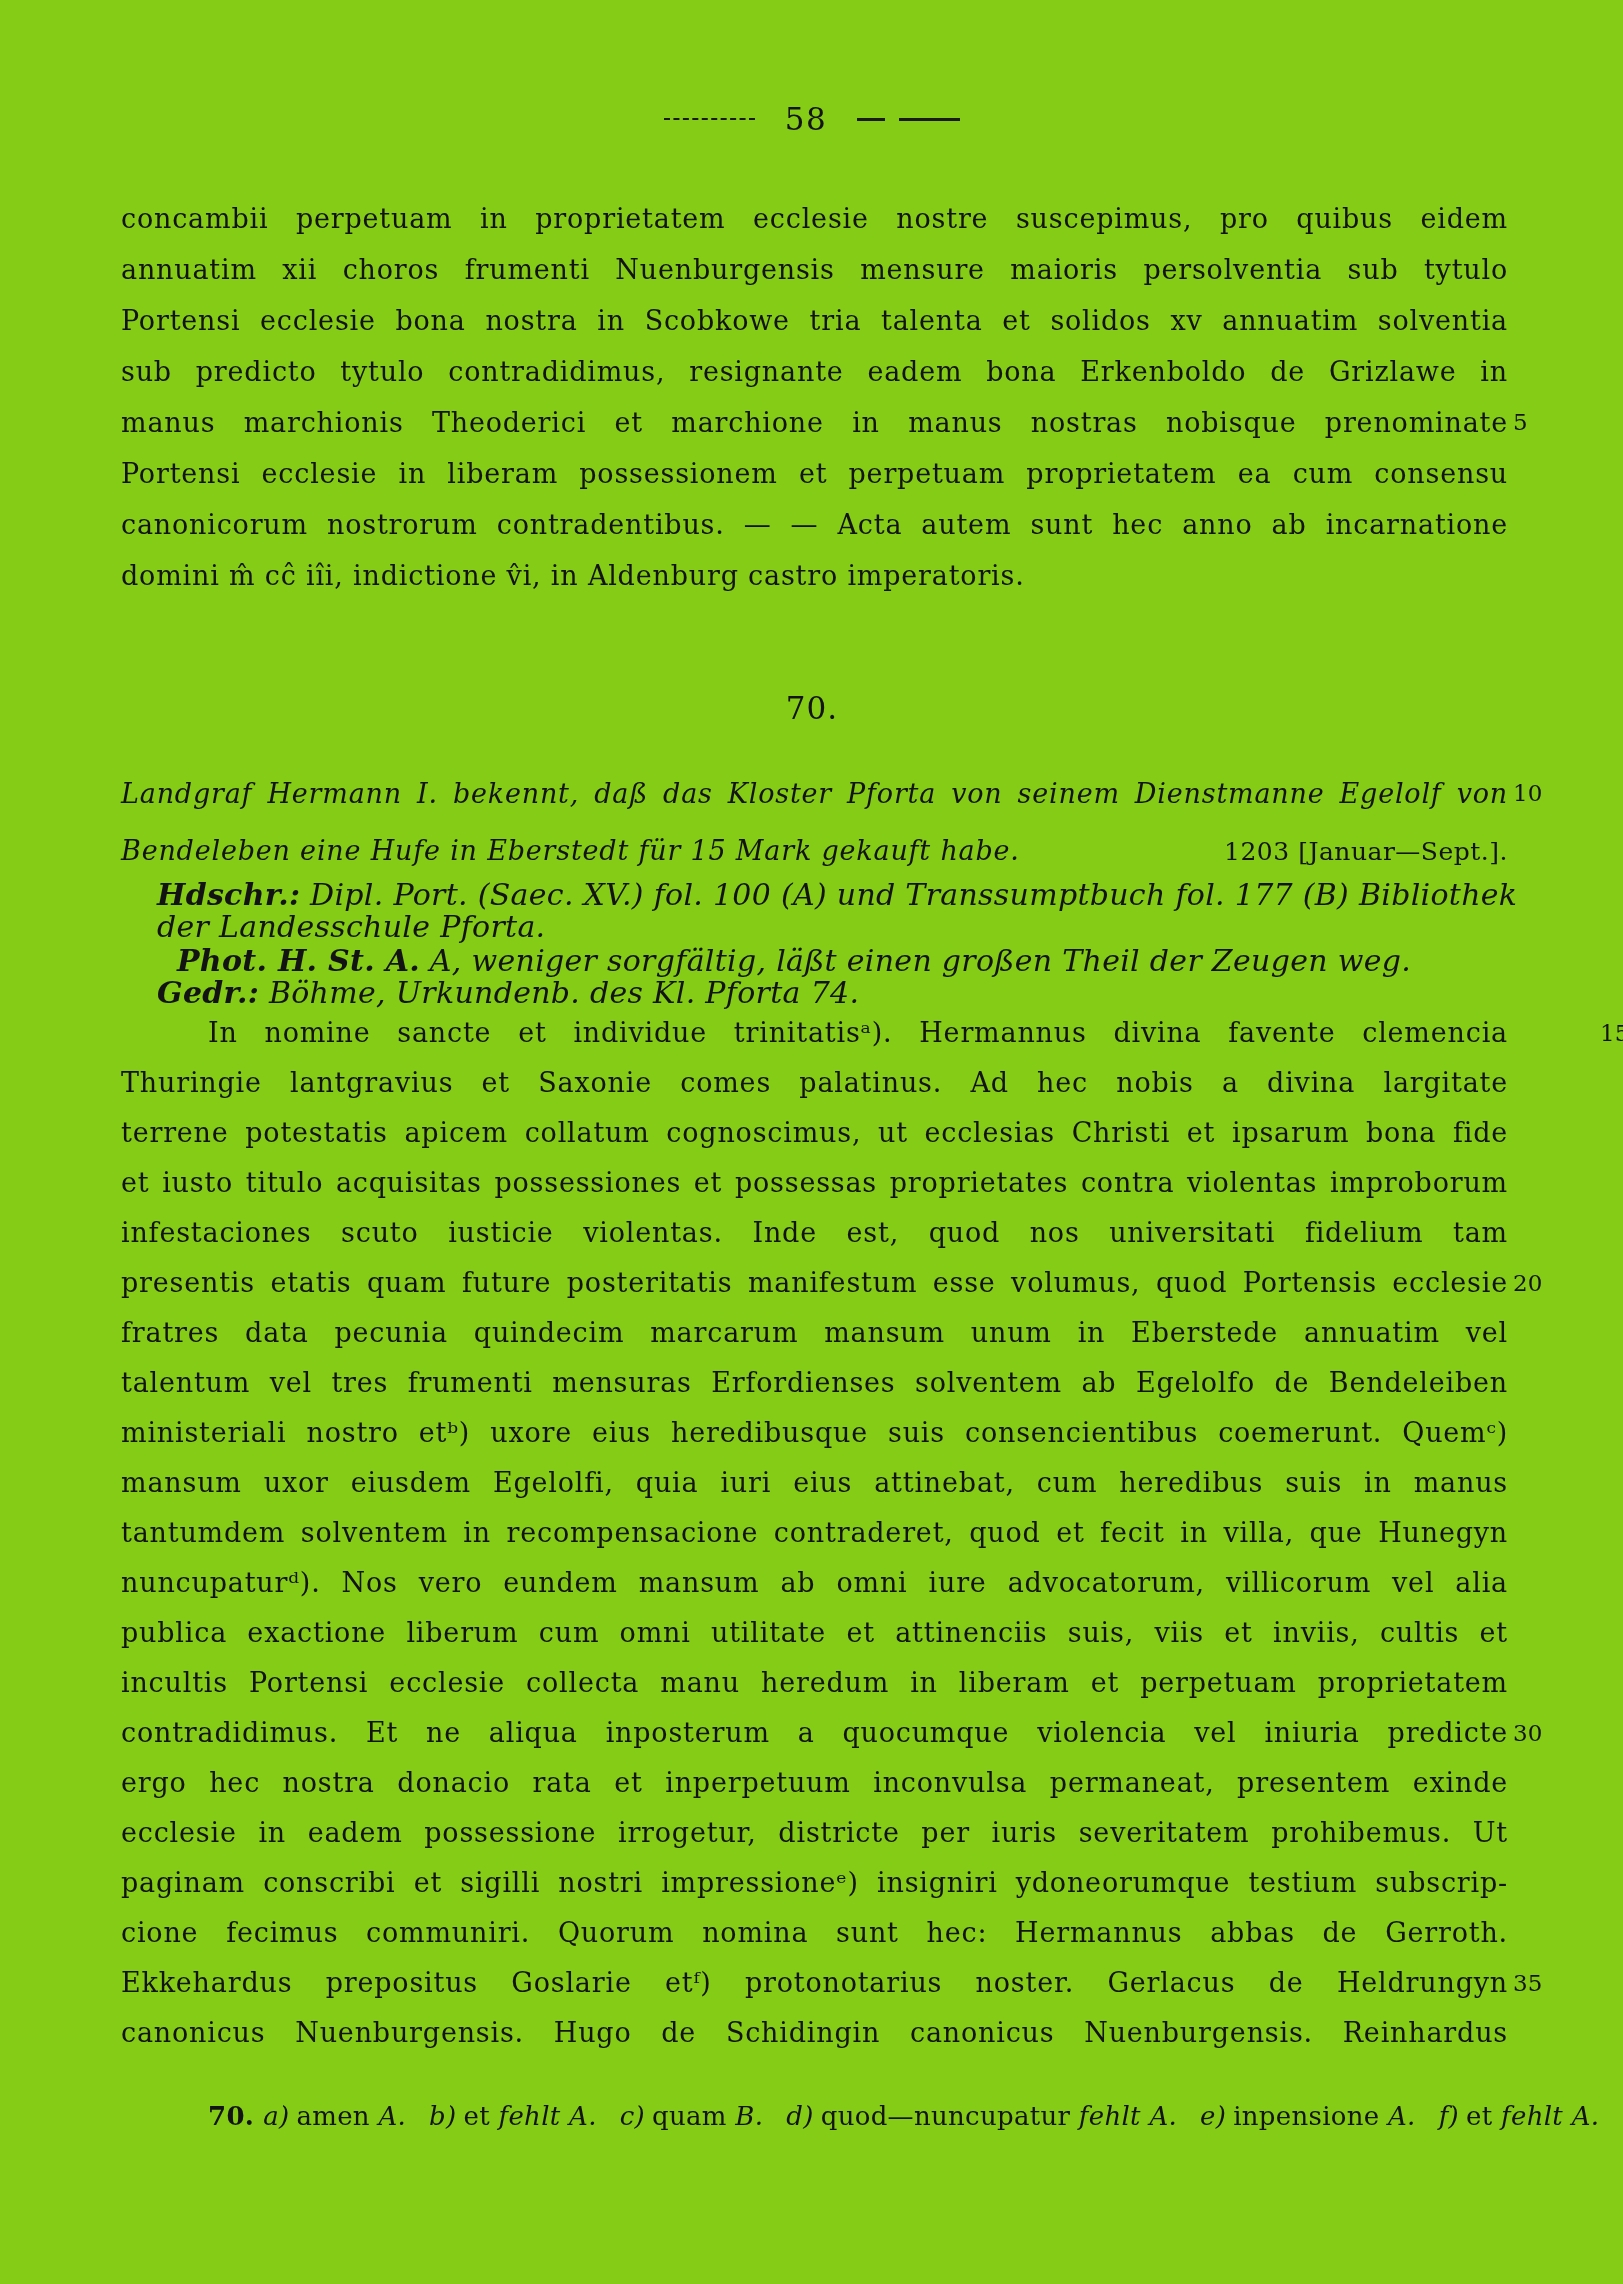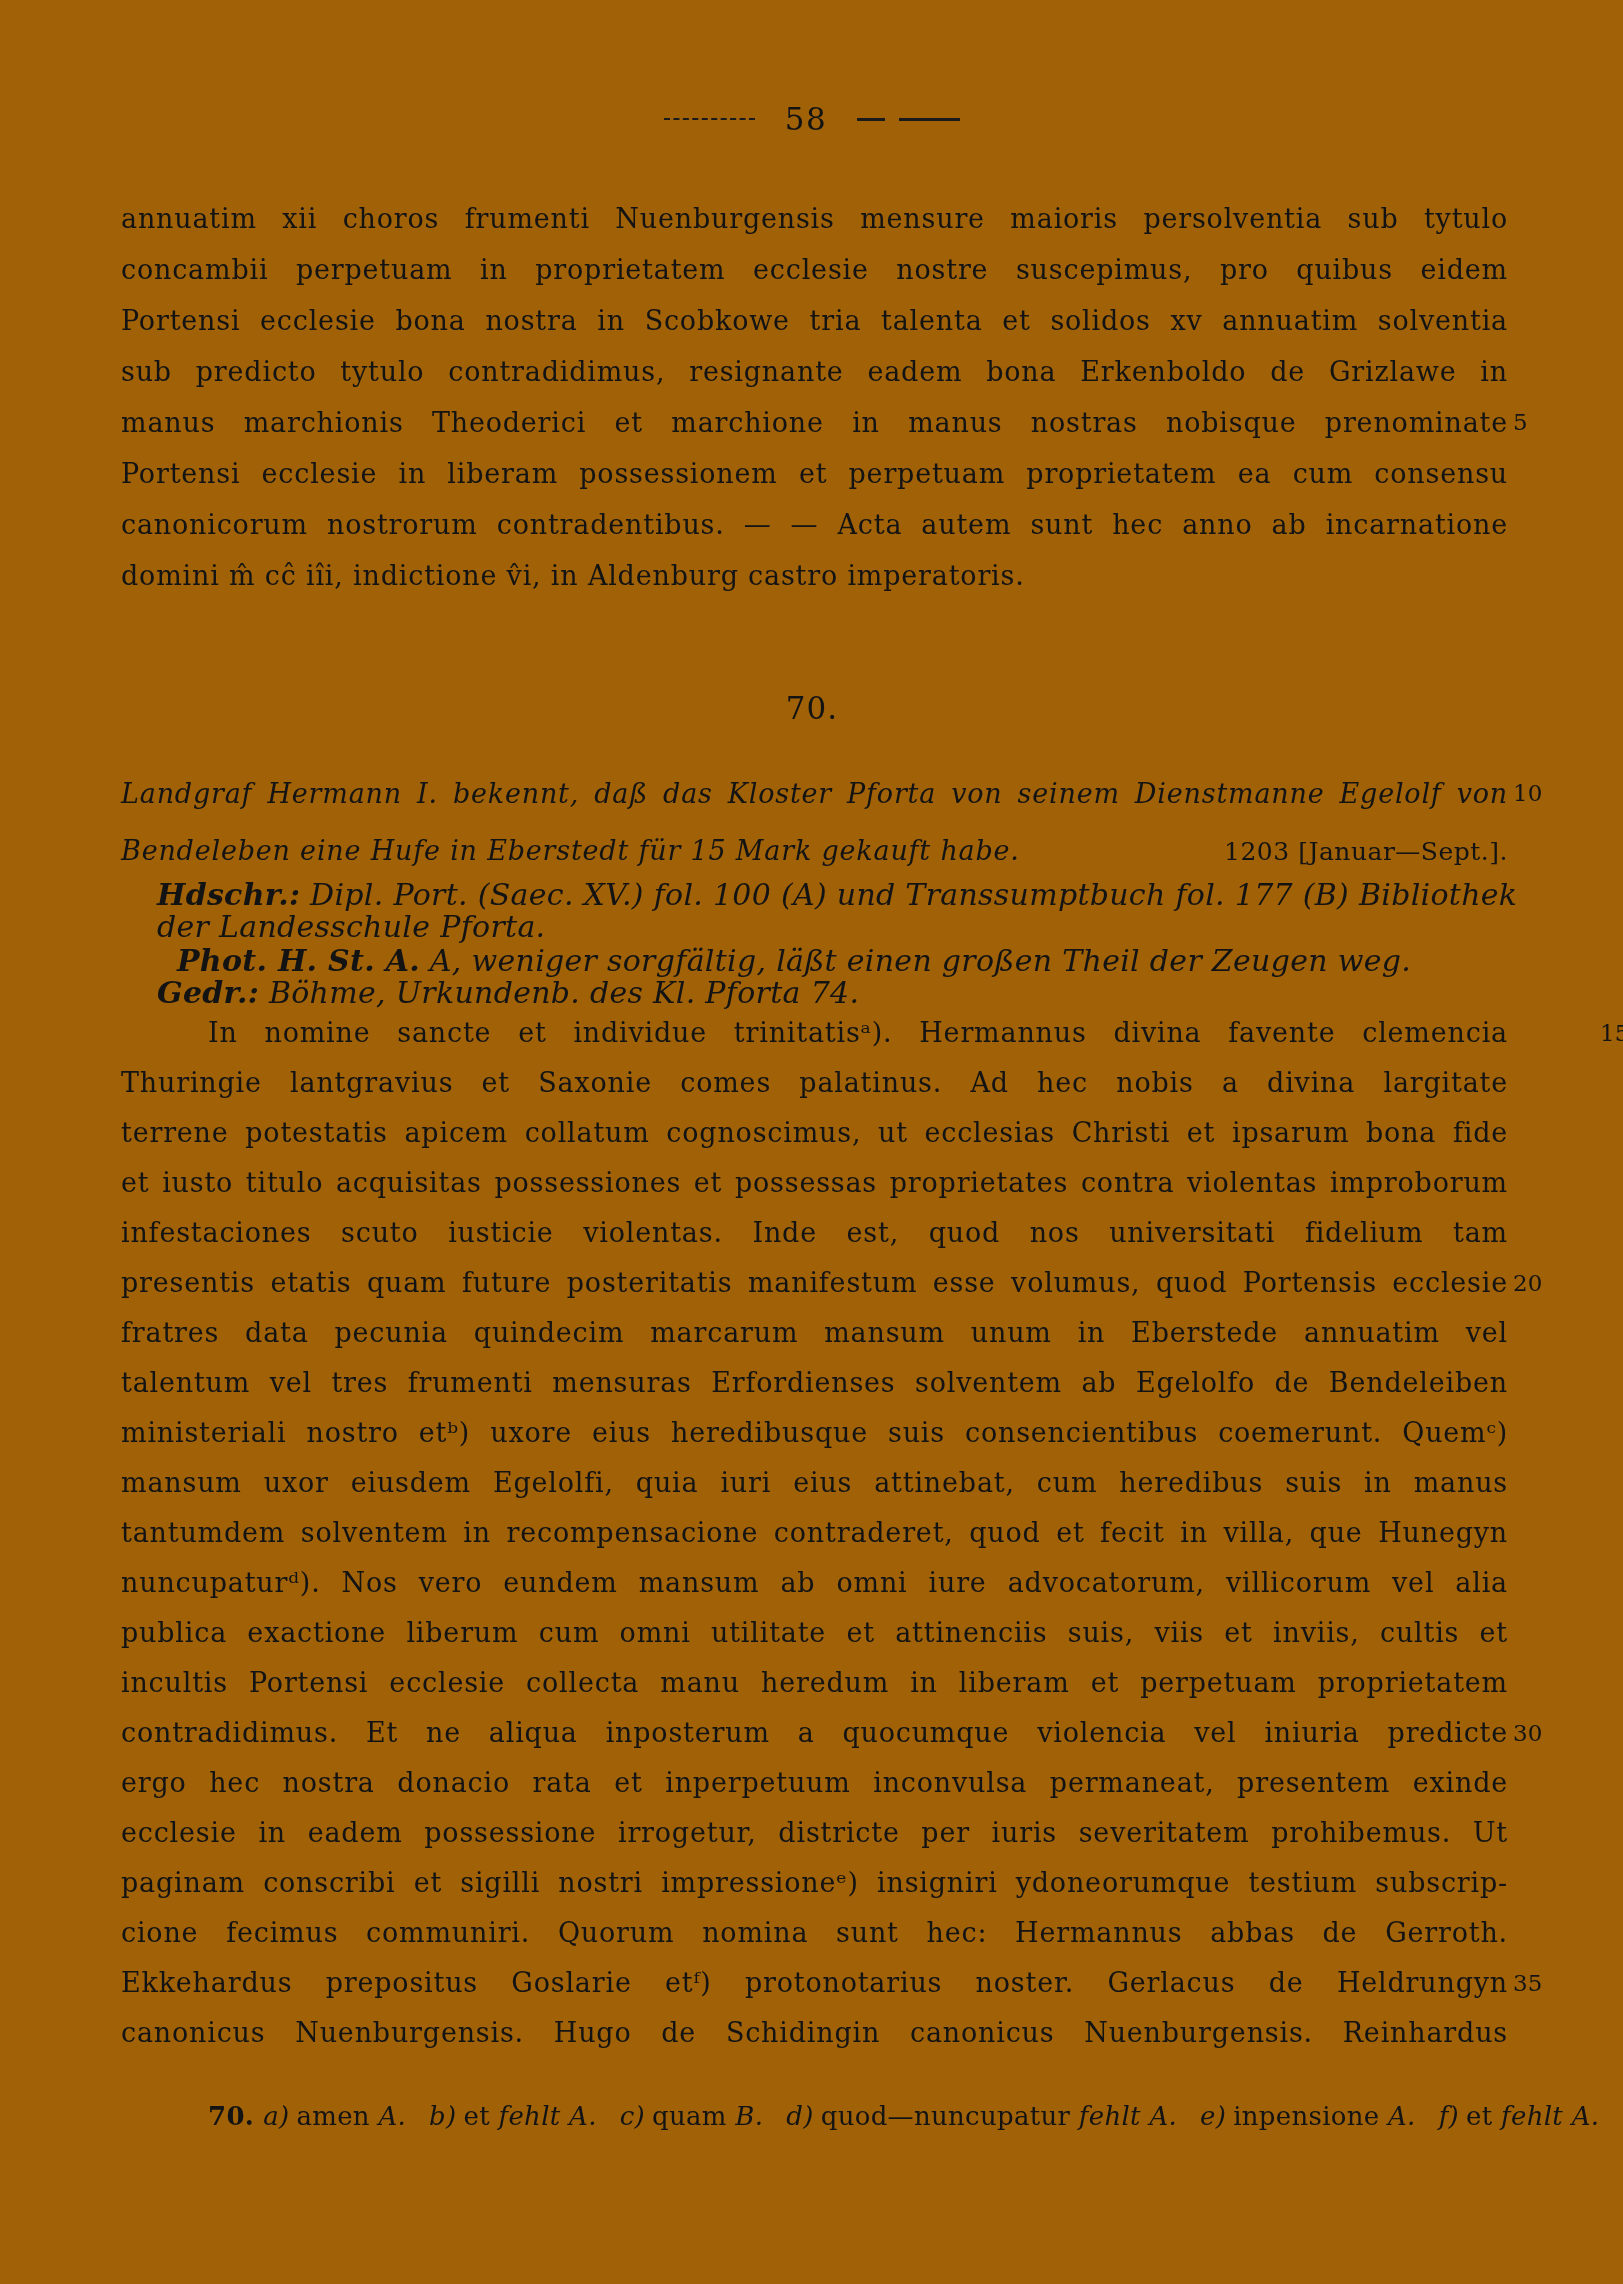--- a/index.html
+++ b/index.html
@@ -1,20 +1,20 @@
 <!DOCTYPE html>
 <html style="font-size:8px"><head>
 <meta charset="utf-8">
 <style>
   html, body { margin: 0; padding: 0; background: #dcdcdc; }
   .page {
     position: relative;
     width: 1624px;
     height: 2284px;
-    background: #a16207;
+    background: #84cc16;
     color: #131313;
     font-family: "DejaVu Serif", "Liberation Serif", serif;
     overflow: hidden;
   }
 
   
   .header {
     position: absolute;
     top: 101px; left: 0;
     width: 100%;
@@ -119,22 +119,22 @@
   <div class="header">
     <span class="rule dashdot"></span>
     <span class="page-number">58</span>
     <span class="rules-right">
       <span class="rule short"></span>
       <span class="rule long"></span>
     </span>
   </div>
 
   <div class="textblock continuation" id="continuation">
+      <div class="line">concambii perpetuam in proprietatem ecclesie nostre suscepimus, pro quibus eidem</div>
       <div class="line">annuatim xii choros frumenti Nuenburgensis mensure maioris persolventia sub tytulo</div>
-      <div class="line">concambii perpetuam in proprietatem ecclesie nostre suscepimus, pro quibus eidem</div>
       <div class="line">Portensi ecclesie bona nostra in Scobkowe tria talenta et solidos xv annuatim solventia</div>
       <div class="line">sub predicto tytulo contradidimus, resignante eadem bona Erkenboldo de Grizlawe in</div>
       <div class="line">manus marchionis Theoderici et marchione in manus nostras nobisque prenominate<span class="margin-num">5</span></div>
       <div class="line">Portensi ecclesie in liberam possessionem et perpetuam proprietatem ea cum consensu</div>
       <div class="line">canonicorum nostrorum contradentibus. — —  Acta autem sunt hec anno ab incarnatione</div>
       <div class="line last">domini m̂ cĉ iîi, indictione v̂i, in Aldenburg castro imperatoris.</div>
     </div>
 
   <div class="entry-no">70.</div>
 

